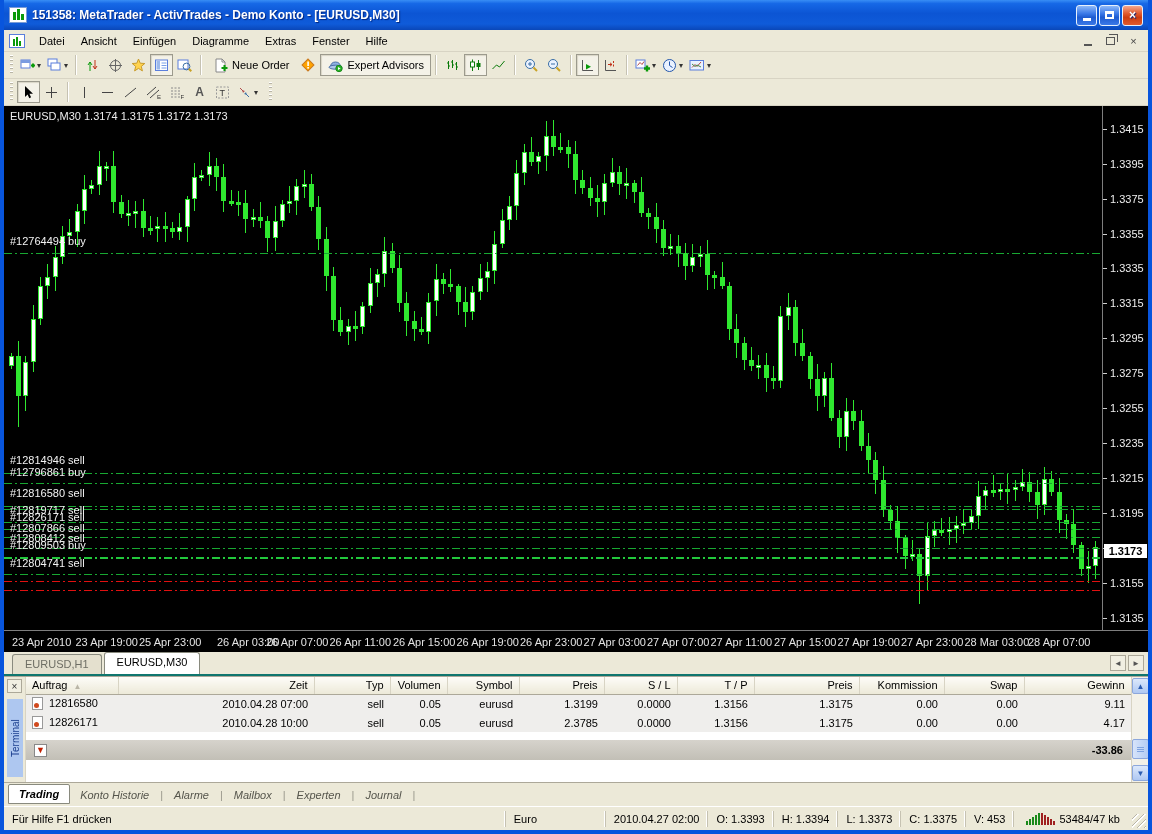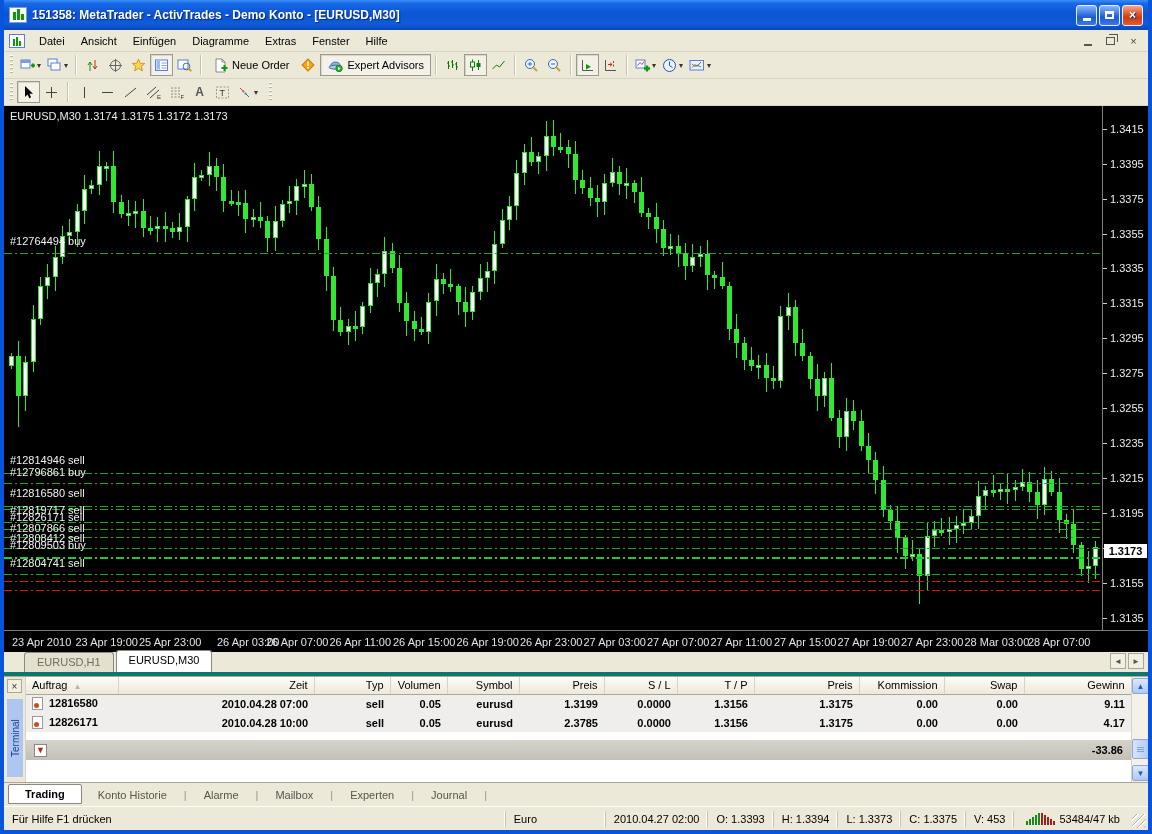--- a/index.html
+++ b/index.html
@@ -53,57 +53,57 @@
   .candle,.wick,.body{position:absolute;}
   .wick{width:1px;}
   .body{width:5px;border:1px solid #2FE82F;}
   .lvl{position:absolute;left:0;width:1098px;height:1px;
     background:repeating-linear-gradient(90deg,currentColor 0 8px,transparent 8px 11px,currentColor 11px 13px,transparent 13px 16px);}
   .lvl.bold{height:2px;}
   .olabel{position:absolute;left:6px;color:#F2F2F2;font-size:11px;white-space:nowrap;z-index:4;}
   .cprice{position:absolute;left:1100px;width:43px;height:14px;background:#FFF;color:#000;font-size:11px;font-weight:bold;
     display:flex;align-items:center;justify-content:center;z-index:6;}
   
-  .charttabs{height:24px;background:#ECE9D8;display:flex;align-items:flex-end;padding-left:20px;border-bottom:4px solid #0f766e;position:relative;}
+  .charttabs{height:24px;background:#ECE9D8;display:flex;align-items:flex-end;padding-left:8px;border-bottom:2px solid #0f766e;position:relative;}
   .ctab{height:20px;padding:3px 12px 0;border:1px solid #898A7E;border-bottom:none;border-radius:3px 3px 0 0;margin-right:2px;color:#6E6E64;background:#E4E0CE;}
   .ctab.active{background:#FFF;color:#000;height:22px;}
   .ctabscroll{position:absolute;right:4px;bottom:3px;display:flex;gap:2px;color:#555;font-size:8px;}
   .ctabscroll span{width:16px;height:16px;border:1px solid #ACA899;background:#F1EFE2;display:flex;align-items:center;justify-content:center;}
   
   .terminal{height:106px;background:#fff;display:flex;position:relative;border-top:1px solid #ACA899;}
   .tside{width:22px;background:#ECE9D8;position:relative;flex:none;border-right:1px solid #D8D4C4;}
   .tclose{position:absolute;top:2px;left:3px;width:15px;height:14px;border:1px solid #ACA899;background:#F1EFE2;
     display:flex;align-items:center;justify-content:center;font-size:10px;color:#333;}
   .tvert{position:absolute;top:22px;left:3px;width:16px;height:78px;background:#AEC7F0;color:#1B3F8F;
     writing-mode:vertical-rl;transform:rotate(180deg);display:flex;align-items:center;justify-content:center;font-size:10px;}
   .tmain{flex:1;display:flex;flex-direction:column;overflow:hidden;}
   table.grid{border-collapse:collapse;table-layout:fixed;width:1105px;font-size:11px;}
   .grid th{height:17px;font-weight:normal;text-align:right;padding:0 6px;background:linear-gradient(180deg,#FDFCF8,#ECE9D8);
     border-right:1px solid #D8D4C4;border-bottom:1px solid #ACA899;white-space:nowrap;overflow:hidden;}
   .grid th:first-child{text-align:left;}
   .grid td{height:19px;text-align:right;padding:0 6px;white-space:nowrap;overflow:hidden;}
-  .grid tr.r0{background:#EFEEEC;font-weight:bold;}
+  .grid tr.r0{background:#EFEEEC;}
   .grid tr.r1{background:#FFF;}
   .grid td.c0{text-align:left;}
   .sortarrow{color:#B9B5A6;font-size:8px;margin-left:6px;}
   .docicon{display:inline-block;width:11px;height:13px;background:#FFF;border:1px solid #999;position:relative;vertical-align:-3px;margin-right:6px;}
   .docicon:after{content:"";position:absolute;left:1px;bottom:1px;width:5px;height:5px;border-radius:50%;background:#D14A1E;}
   .balrow{height:20px;margin-top:8px;background:linear-gradient(180deg,#D6D3CC,#C2BFB6);display:flex;align-items:center;
     font-weight:bold;padding:0 8px;gap:14px;width:1105px;}
   .balrow .profit{margin-left:auto;}
   .balicon{width:13px;height:13px;border:1px solid #888;background:#FFF;color:#C22000;font-size:9px;display:flex;align-items:center;justify-content:center;flex:none;}
   .vsb{width:17px;flex:none;background:#F3F1E8;position:relative;border-left:1px solid #D8D4C4;}
   .sbtn{position:absolute;left:0;width:17px;height:16px;border:1px solid #8CA7DC;border-radius:2px;
     background:linear-gradient(180deg,#DCE8FB,#AFC8F2);color:#2B5BB0;font-size:8px;display:flex;align-items:center;justify-content:center;}
   .sthumb{position:absolute;left:0;width:17px;height:20px;border:1px solid #8CA7DC;border-radius:2px;
     background:linear-gradient(90deg,#D7E4FA,#B4CCF4);display:flex;align-items:center;justify-content:center;}
   .sthumb i{width:7px;height:5px;background:repeating-linear-gradient(180deg,#7FA3E0 0 1px,transparent 1px 2px);}
   
   .btabs{height:24px;background:#ECE9D8;border-top:1px solid #ACA899;display:flex;align-items:center;padding-left:4px;}
-  .btab{padding:3px 16px;color:#55554C;}
+  .btab{padding:3px 10px;color:#55554C;font-style:italic;}
   .btab.active{background:#FFF;border:1px solid #898A7E;border-radius:2px 2px 0 0;color:#000;font-weight:bold;margin-top:-2px;}
   .bsep{color:#9A988C;margin:0 1px;}
   
   .statusbar{height:24px;background:#ECE9D8;border-top:1px solid #FFF;display:flex;align-items:center;font-size:11px;}
   .seg{padding:0 8px;height:16px;display:flex;align-items:center;border-left:1px solid #C6C2B2;box-shadow:-1px 0 0 #FFF;white-space:nowrap;}
   .seg.first{border-left:none;box-shadow:none;flex:1;}
   .gripcorner{width:14px;height:14px;margin:4px 2px 0 4px;
     background:repeating-linear-gradient(135deg,transparent 0 3px,#B9B5A6 3px 4px,#fff 4px 5px);}
   .histicon{display:flex;align-items:flex-end;gap:1px;height:13px;margin:0 4px;}
   .histicon i{width:2px;}

